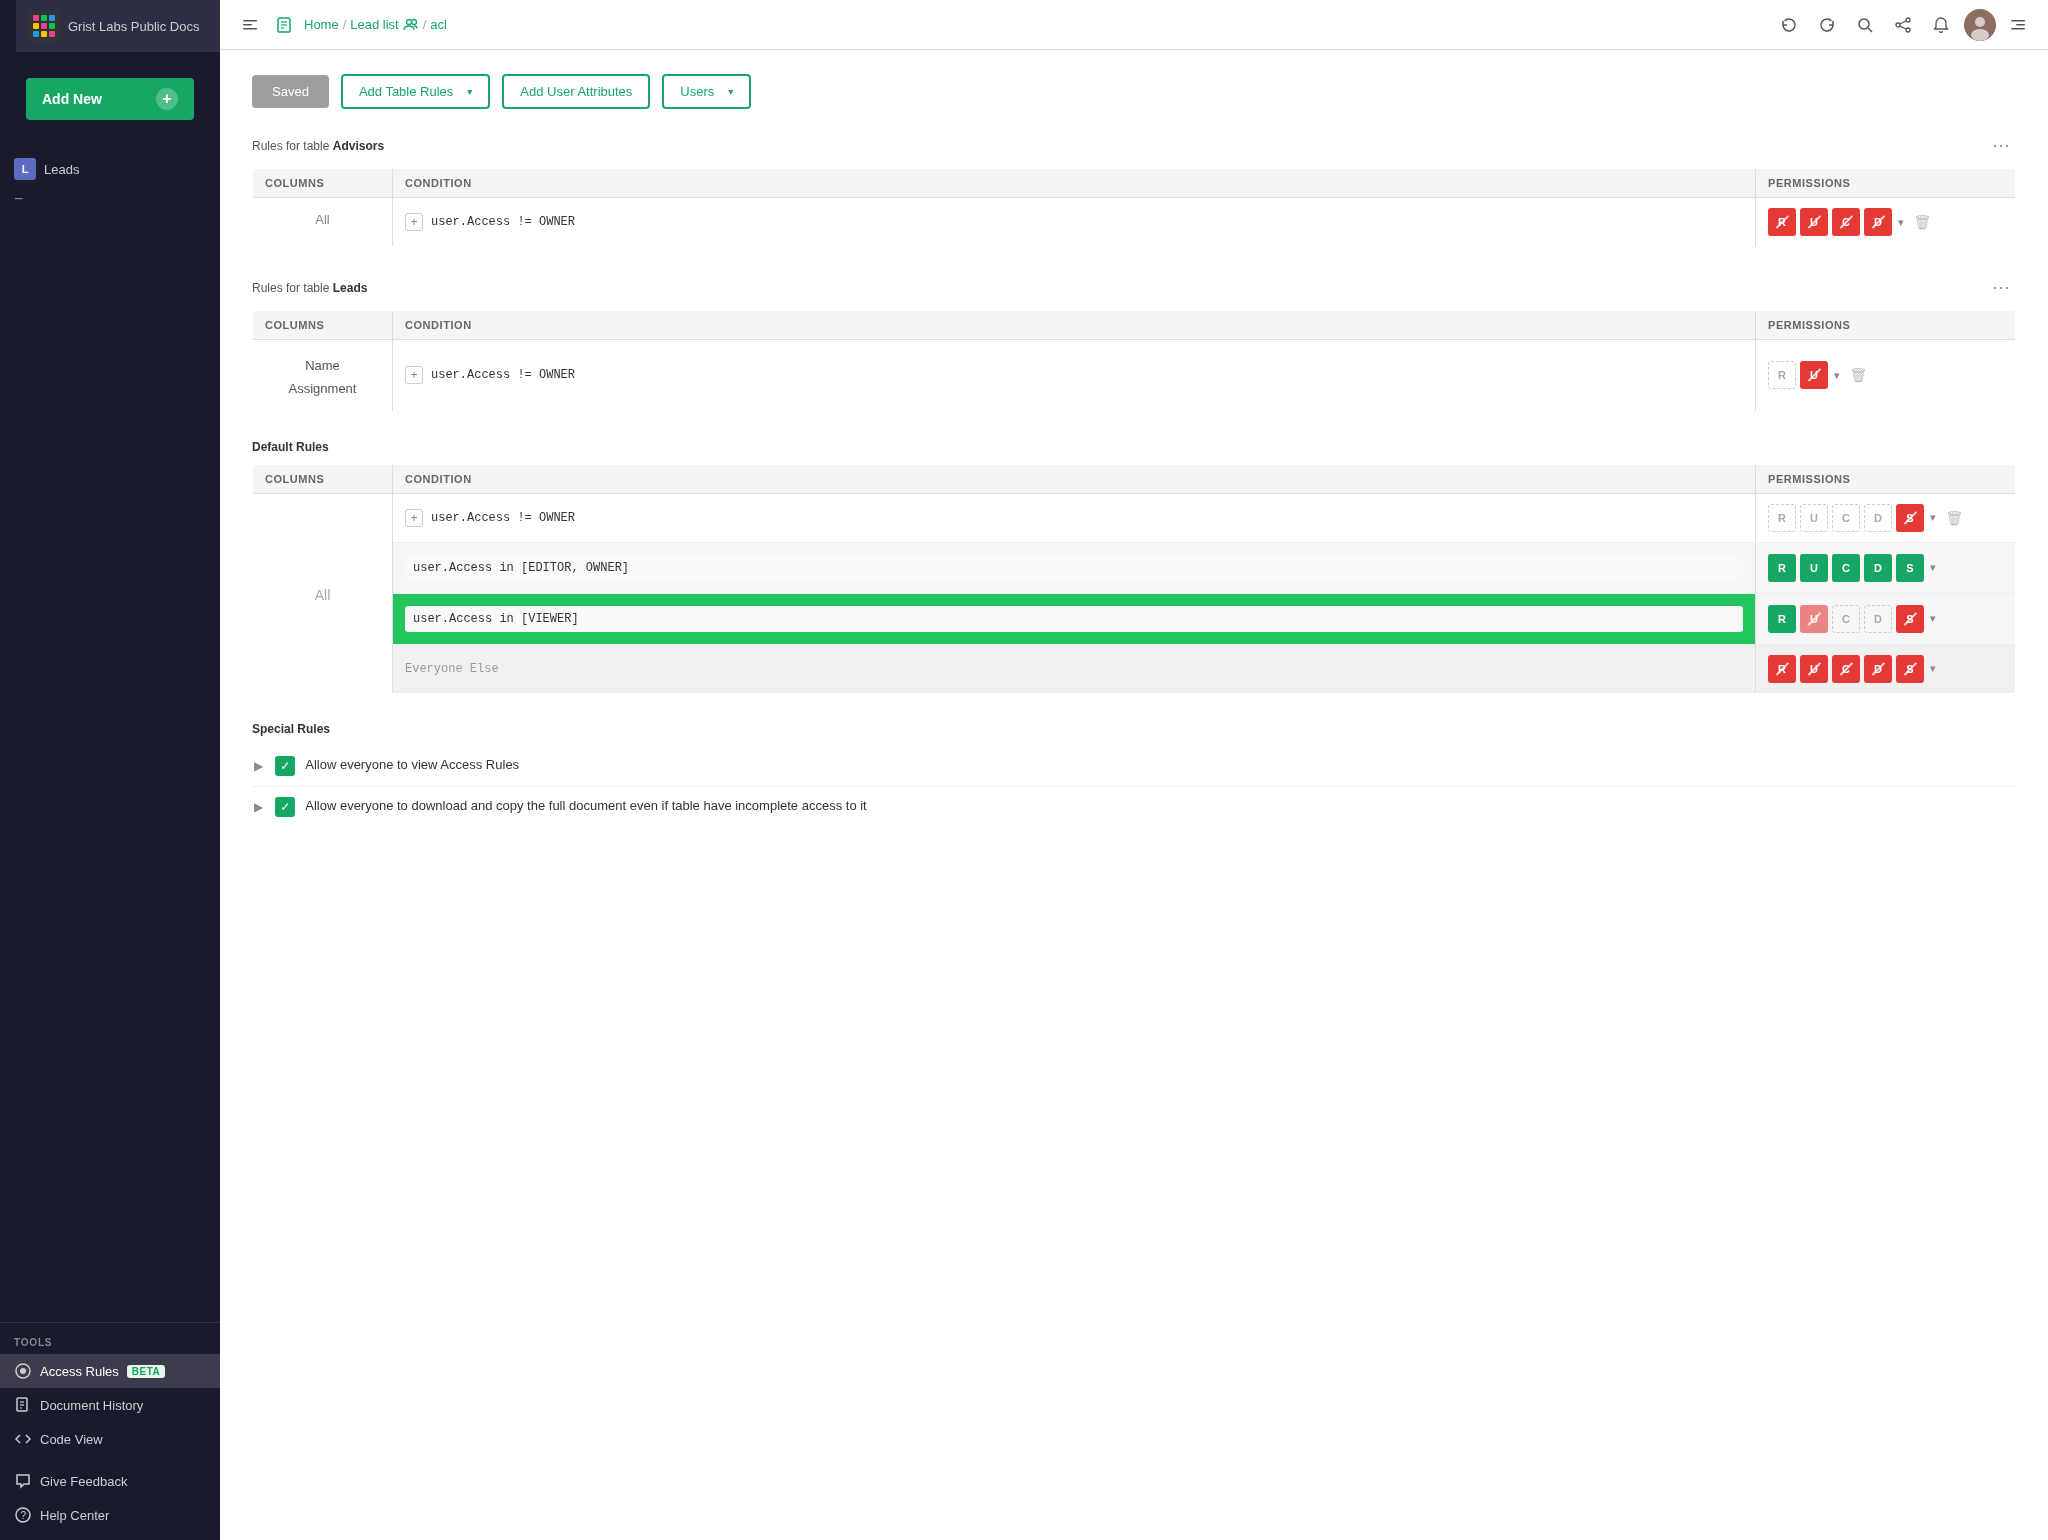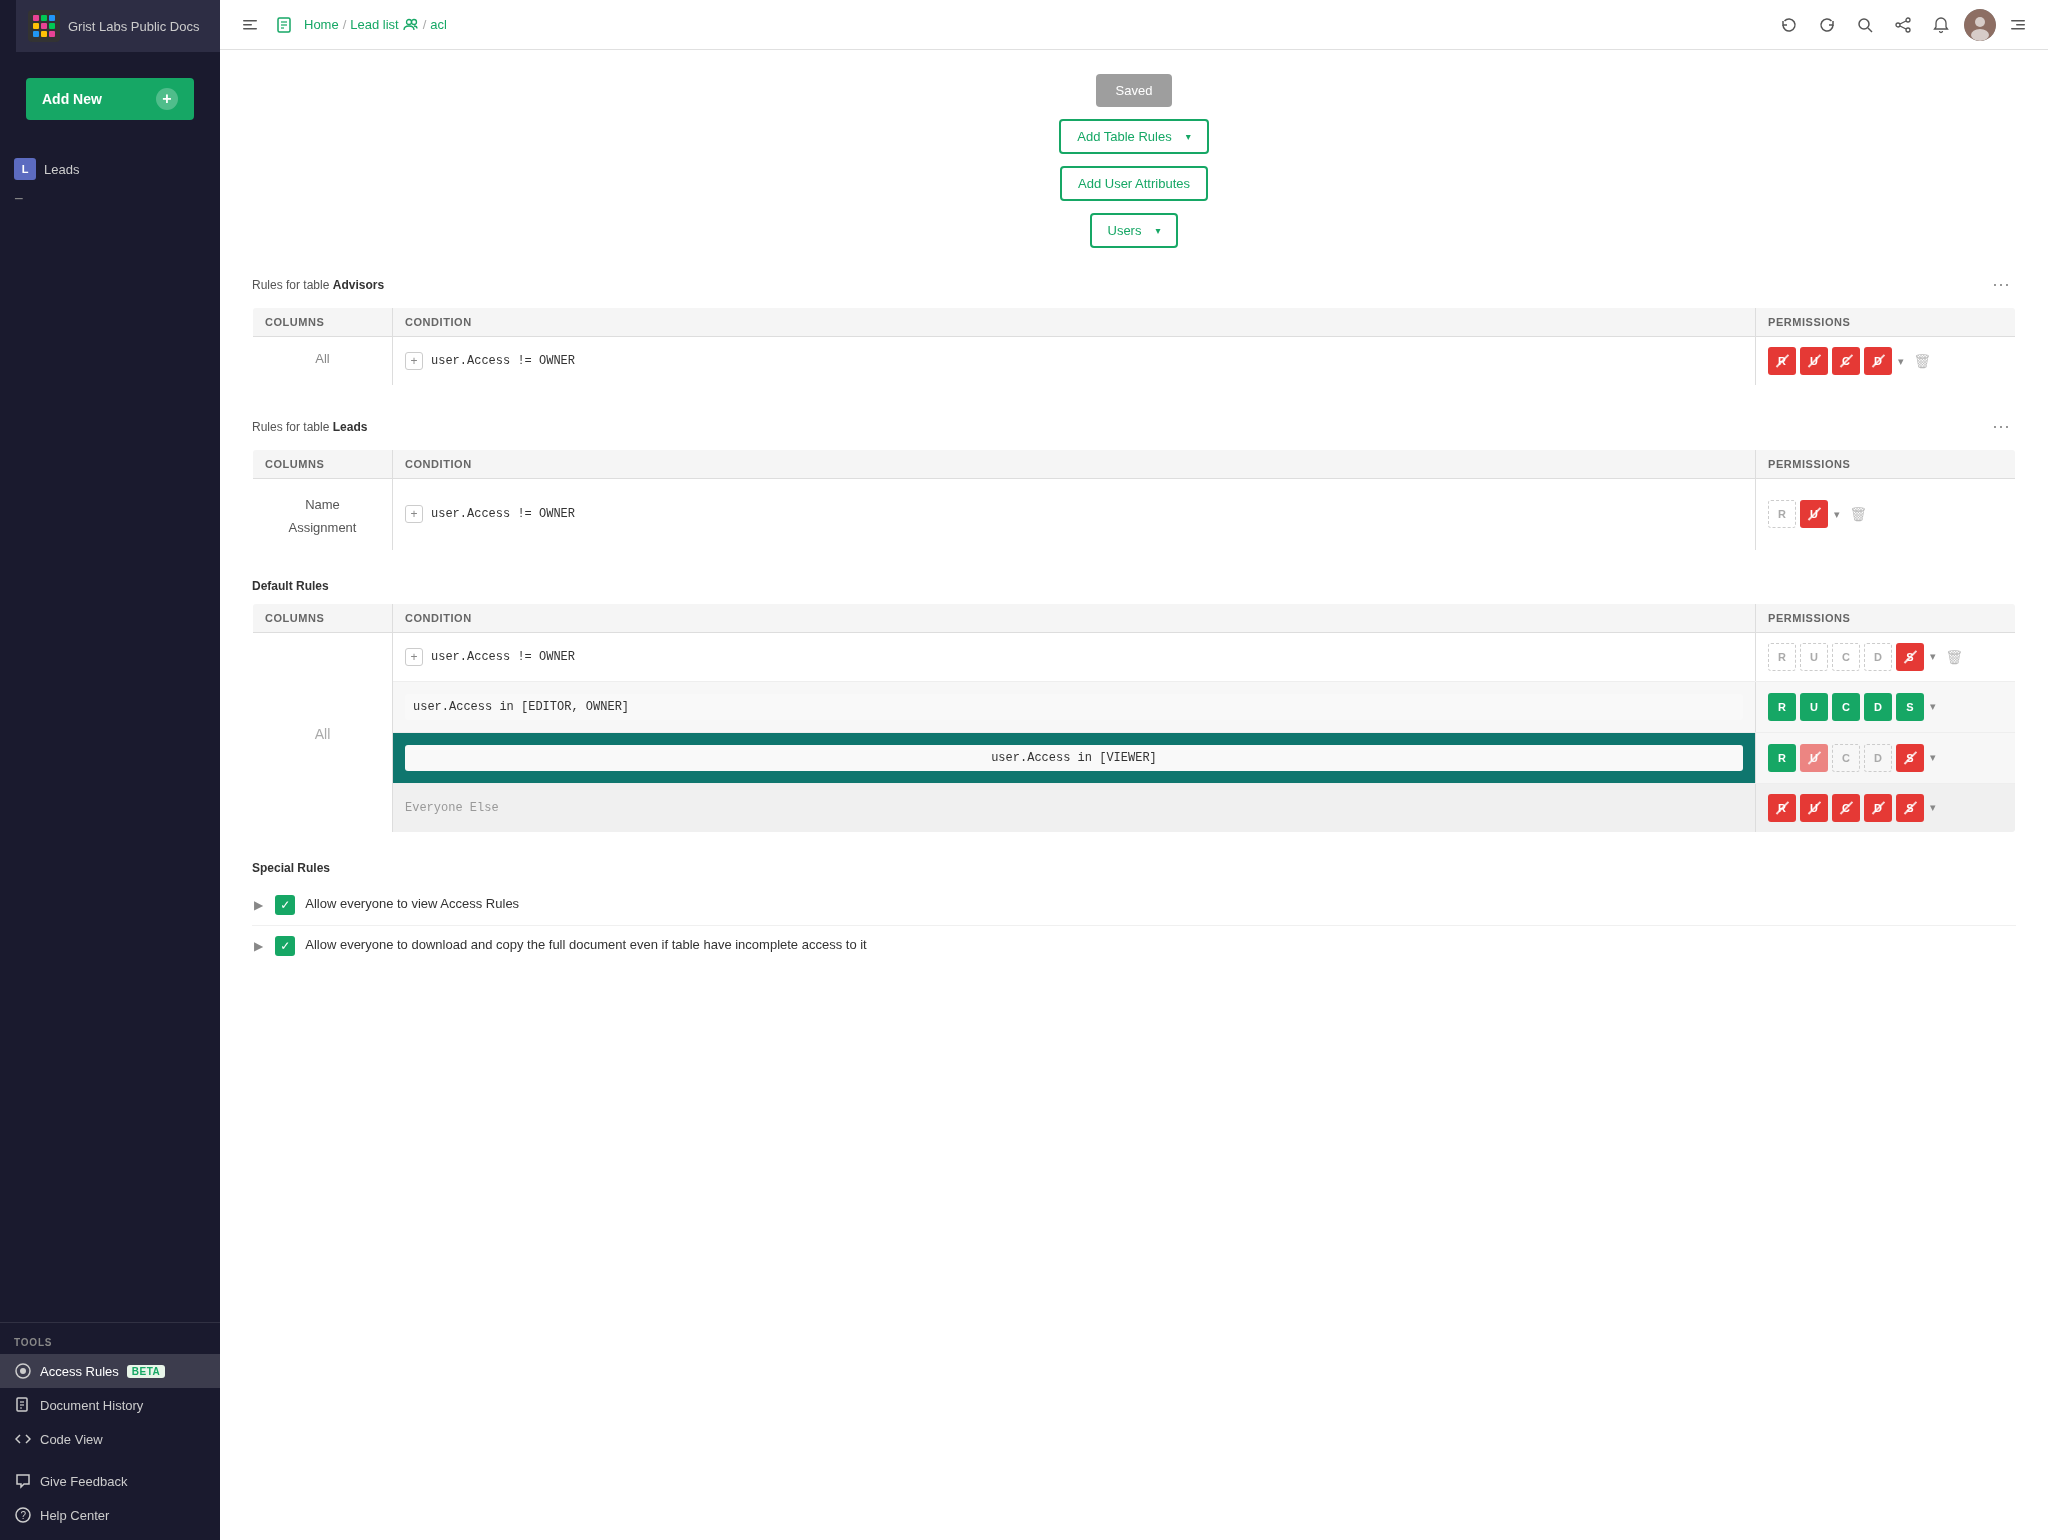--- a/index.html
+++ b/index.html
@@ -42,21 +42,21 @@
     .breadcrumb-item { cursor: pointer; color: #16a765; display: flex; align-items: center; gap: 4px; }
     .breadcrumb-item .users-icon { font-size: 14px; }
     #topbar-right { display: flex; align-items: center; gap: 8px; }
     .topbar-action { width: 30px; height: 30px; display: flex; align-items: center; justify-content: center; cursor: pointer; color: #555; border-radius: 3px; }
     .avatar { width: 32px; height: 32px; border-radius: 50%; background: #9e9e9e; overflow: hidden; display: flex; align-items: center; justify-content: center; }
 
     
     #content { flex: 1; overflow-y: auto; padding: 24px 32px; }
 
     
-    #rules-toolbar { display: flex; align-items: center; gap: 12px; margin-bottom: 24px; flex-direction: column; }
+    #rules-toolbar { display: flex; align-items: center; gap: 12px; margin-bottom: 24px; }
     .saved-btn { background: #9e9e9e; color: #fff; border: none; border-radius: 4px; padding: 9px 20px; font-size: 13px; font-weight: 500; cursor: pointer; }
     .outline-btn { background: #fff; color: #16a765; border: 2px solid #16a765; border-radius: 4px; padding: 8px 16px; font-size: 13px; font-weight: 500; cursor: pointer; display: flex; align-items: center; gap: 14px; }
     .chevron-down { display: inline-block; font-size: 10px; }
 
     
     .rules-section { margin-bottom: 28px; }
     .rules-section-header { display: flex; align-items: center; justify-content: space-between; margin-bottom: 10px; }
     .rules-section-title { font-size: 12px; color: #555; font-weight: 400; }
     .rules-section-title strong { color: #333; font-weight: 700; }
     .section-menu-btn { background: none; border: none; cursor: pointer; color: #888; font-size: 18px; padding: 2px 6px; border-radius: 3px; }
@@ -434,21 +434,21 @@
                 <div class="perm-badge active-allow">R</div>
                 <div class="perm-badge active-allow">U</div>
                 <div class="perm-badge active-allow">C</div>
                 <div class="perm-badge active-allow">D</div>
                 <div class="perm-badge active-allow">S</div>
                 <button class="perm-chevron">▾</button>
               </div>
             </td>
           </tr>
           <tr>
-            <td class="col-condition" style="background:#0f766e;text-align:center;">
+            <td class="col-condition" style="background:#22c55e;">
               <div class="condition-row shaded">
                 <span class="condition-text">user.Access in [VIEWER]</span>
               </div>
             </td>
             <td class="col-permissions" style="background:#f7f7f7;">
               <div class="perms-row">
                 <div class="perm-badge active-allow">R</div>
                 <div class="perm-badge active-deny" style="opacity:0.6;">U</div>
                 <div class="perm-badge inactive">C</div>
                 <div class="perm-badge inactive">D</div>

